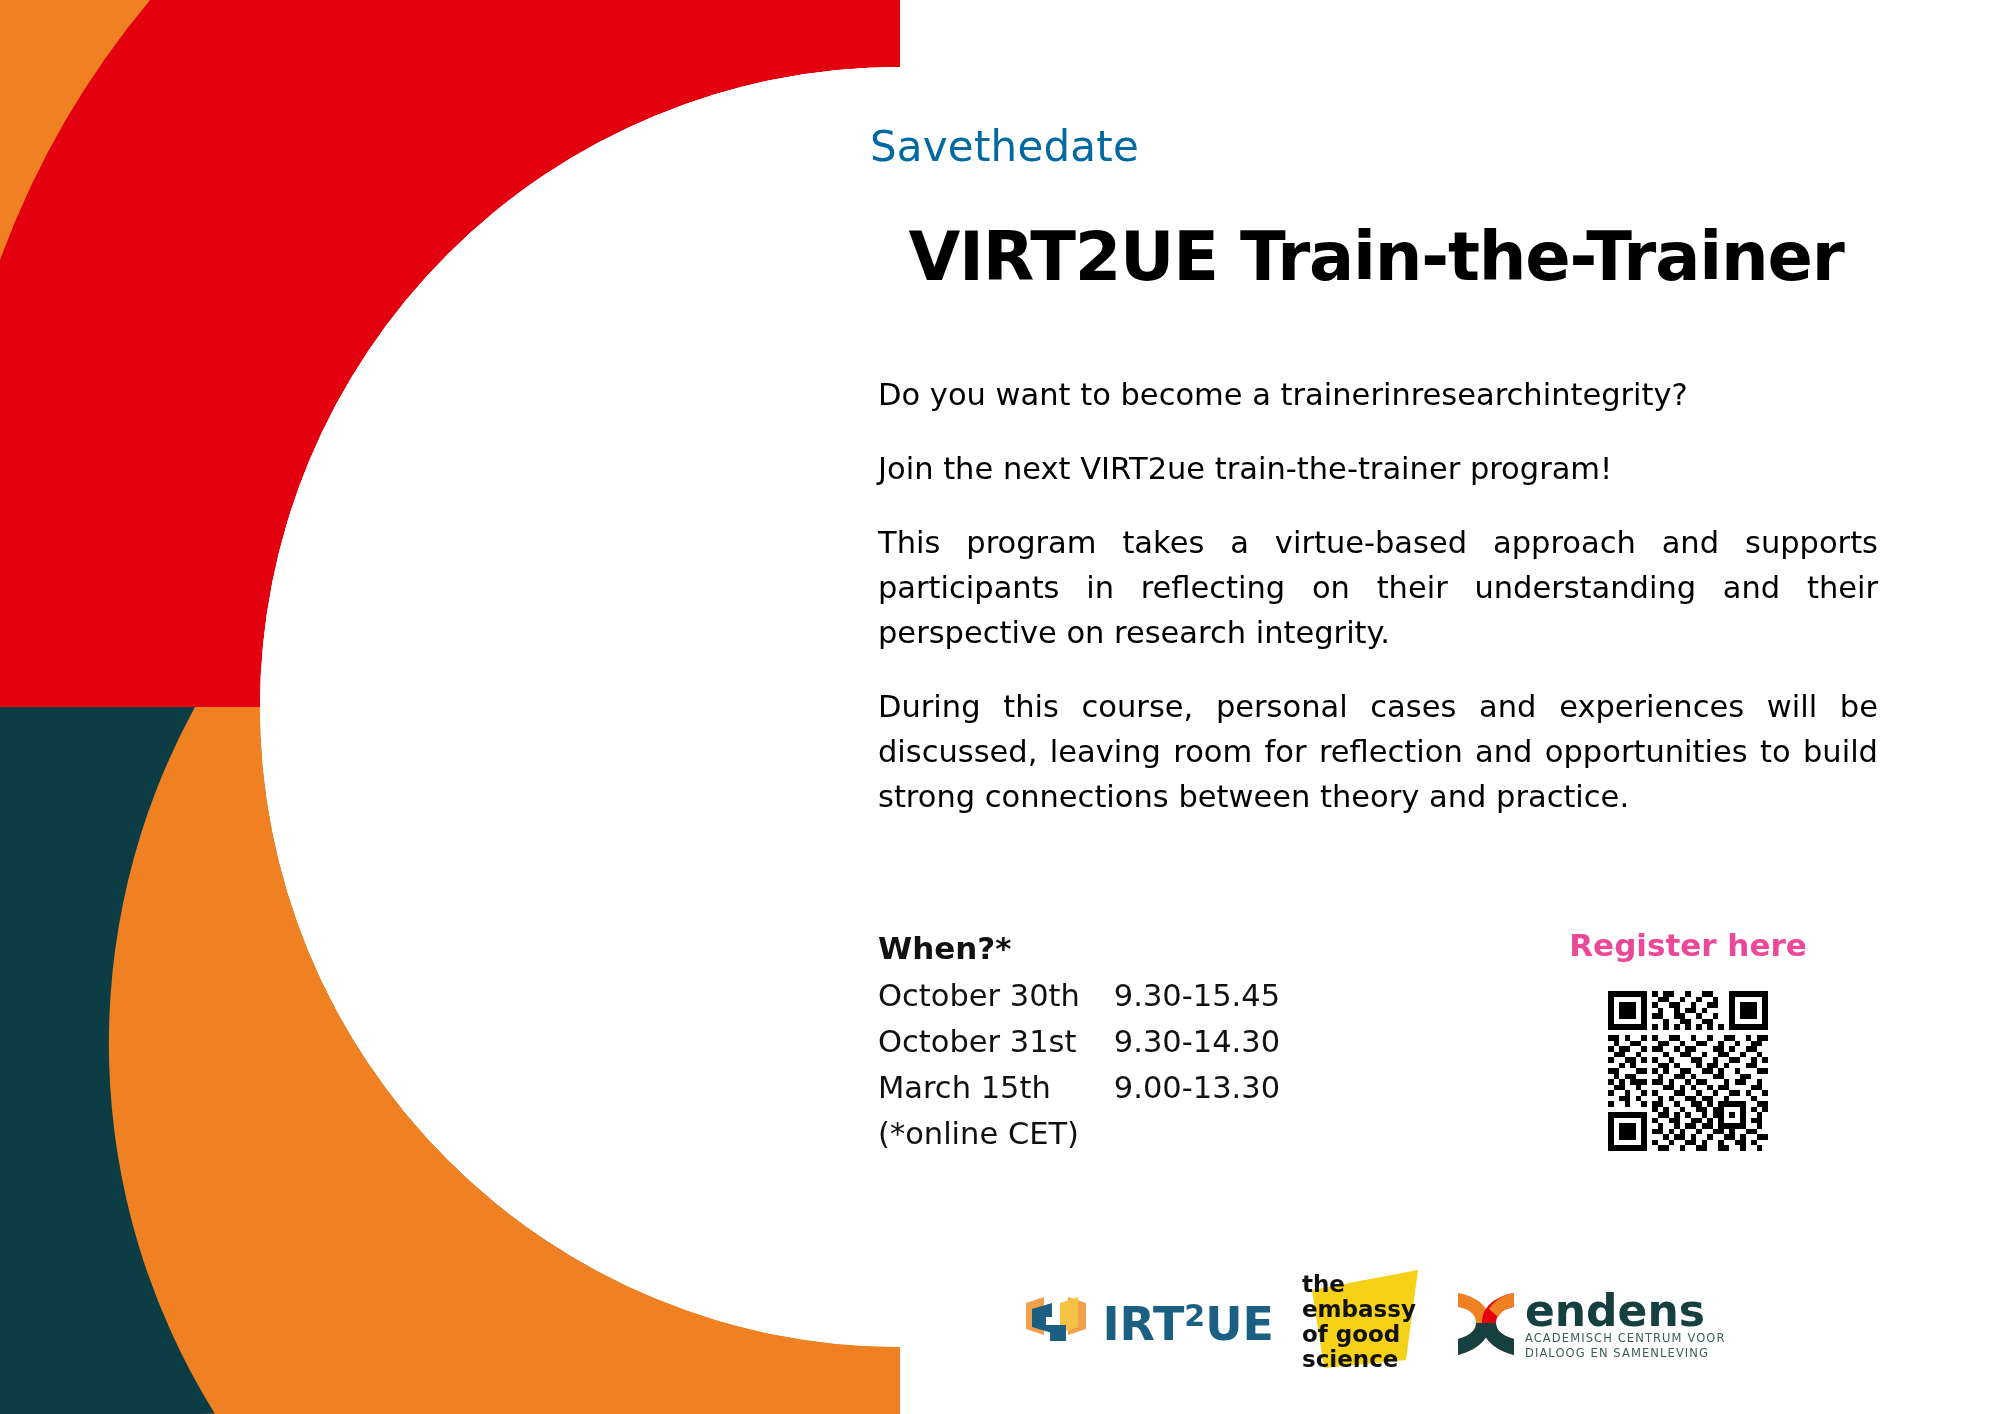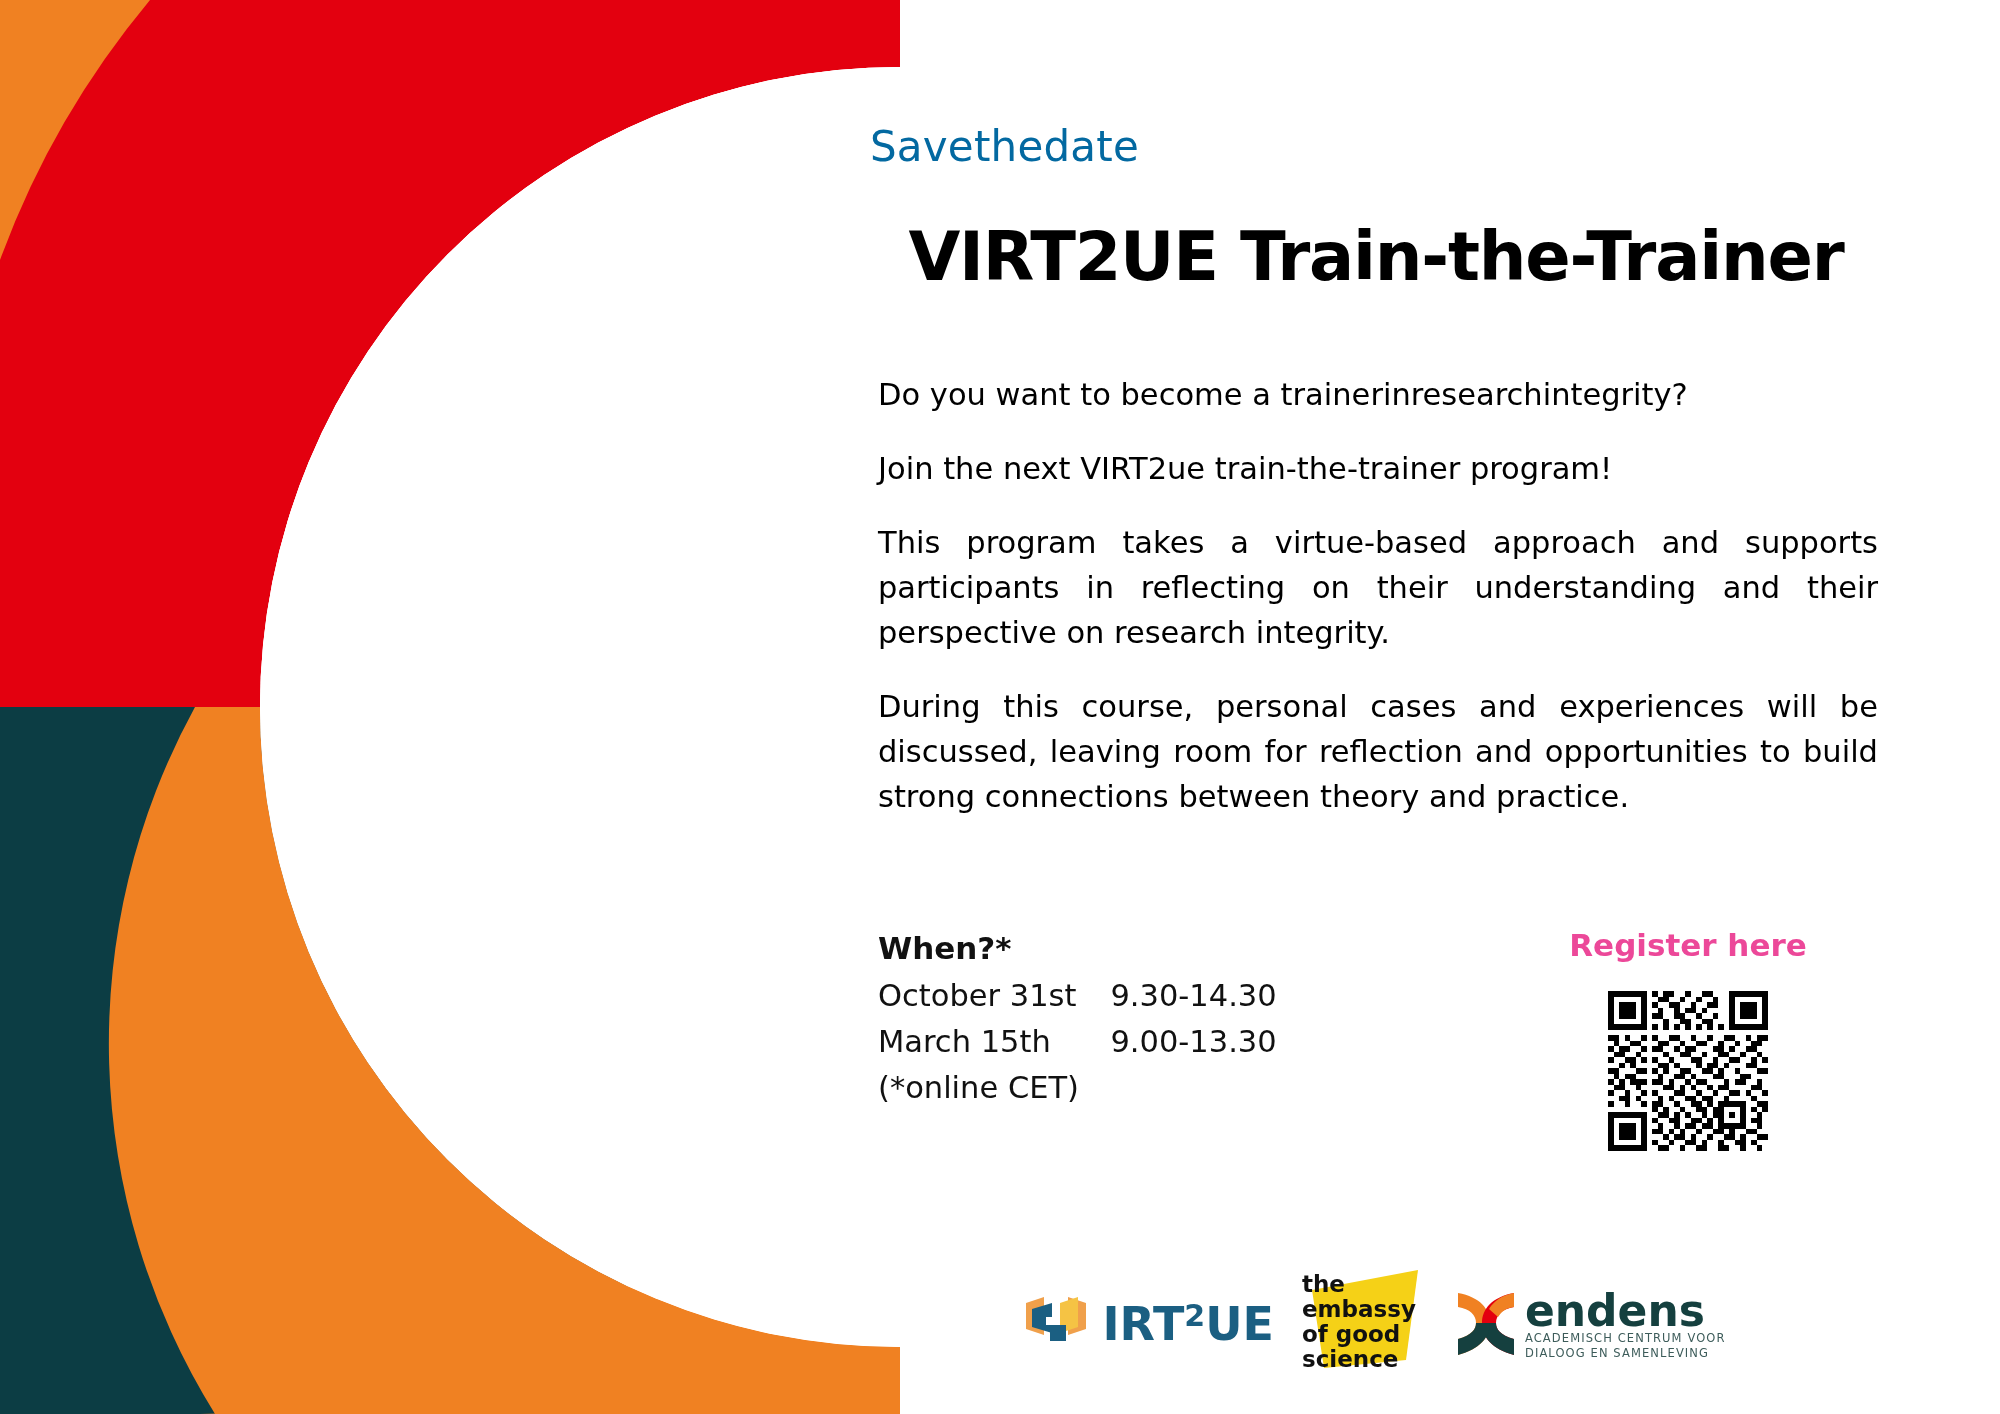--- a/index.html
+++ b/index.html
@@ -238,20 +238,24 @@
       <p class="para justify">This program takes a virtue-based approach and supports participants in reflecting on their understanding and their perspective on research integrity.</p>
       <p class="para justify last">During this course, personal cases and experiences will be discussed, leaving room for reflection and opportunities to build strong connections between theory and practice.</p>
     </div>
 
     <div class="lower-row">
 
       <div class="when-block">
         <div class="when-title">When?*</div>
         <table class="sched">
           <tbody>
+            <tr>
+              <td class="day">October 30th</td>
+              <td class="time">9.30-15.45</td>
+            </tr>
             <tr>
               <td class="day">October 31st</td>
               <td class="time">9.30-14.30</td>
             </tr>
             <tr>
               <td class="day">March 15th</td>
               <td class="time">9.00-13.30</td>
             </tr>
           </tbody>
         </table>

